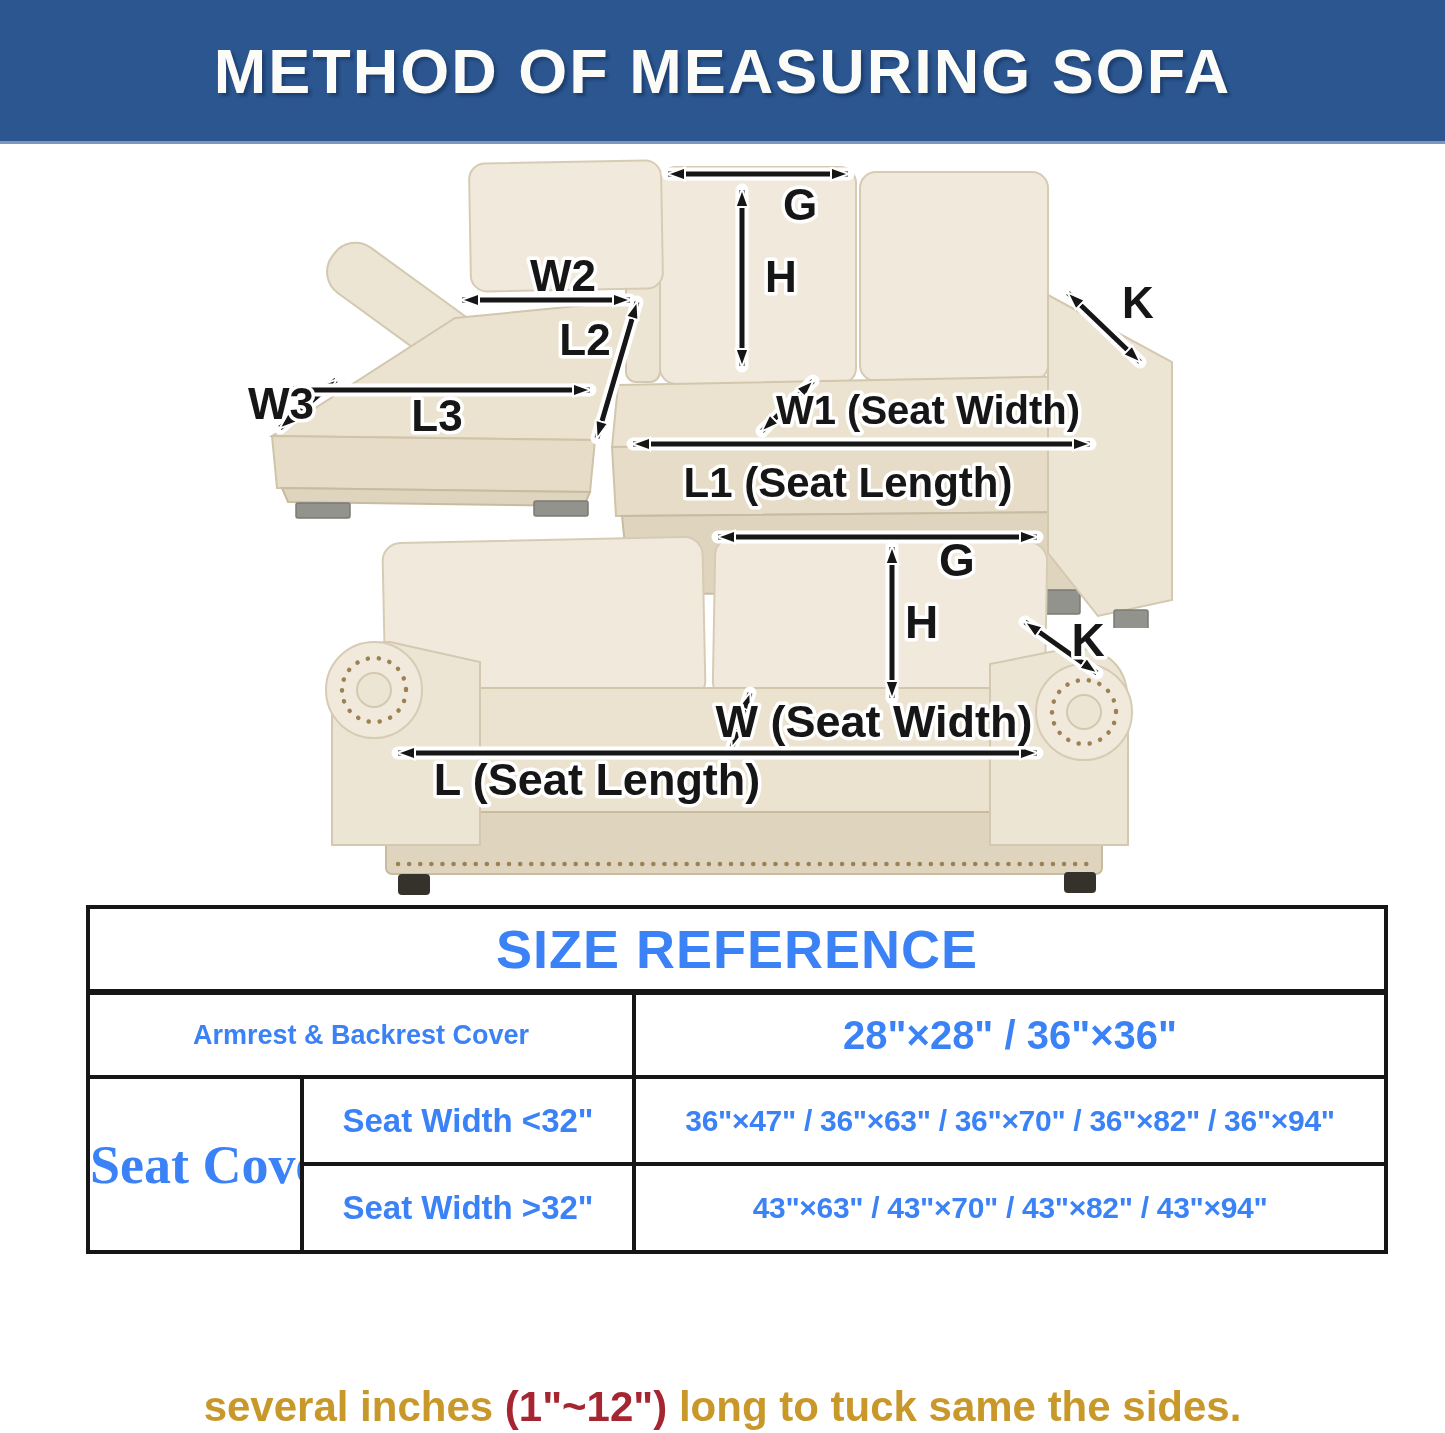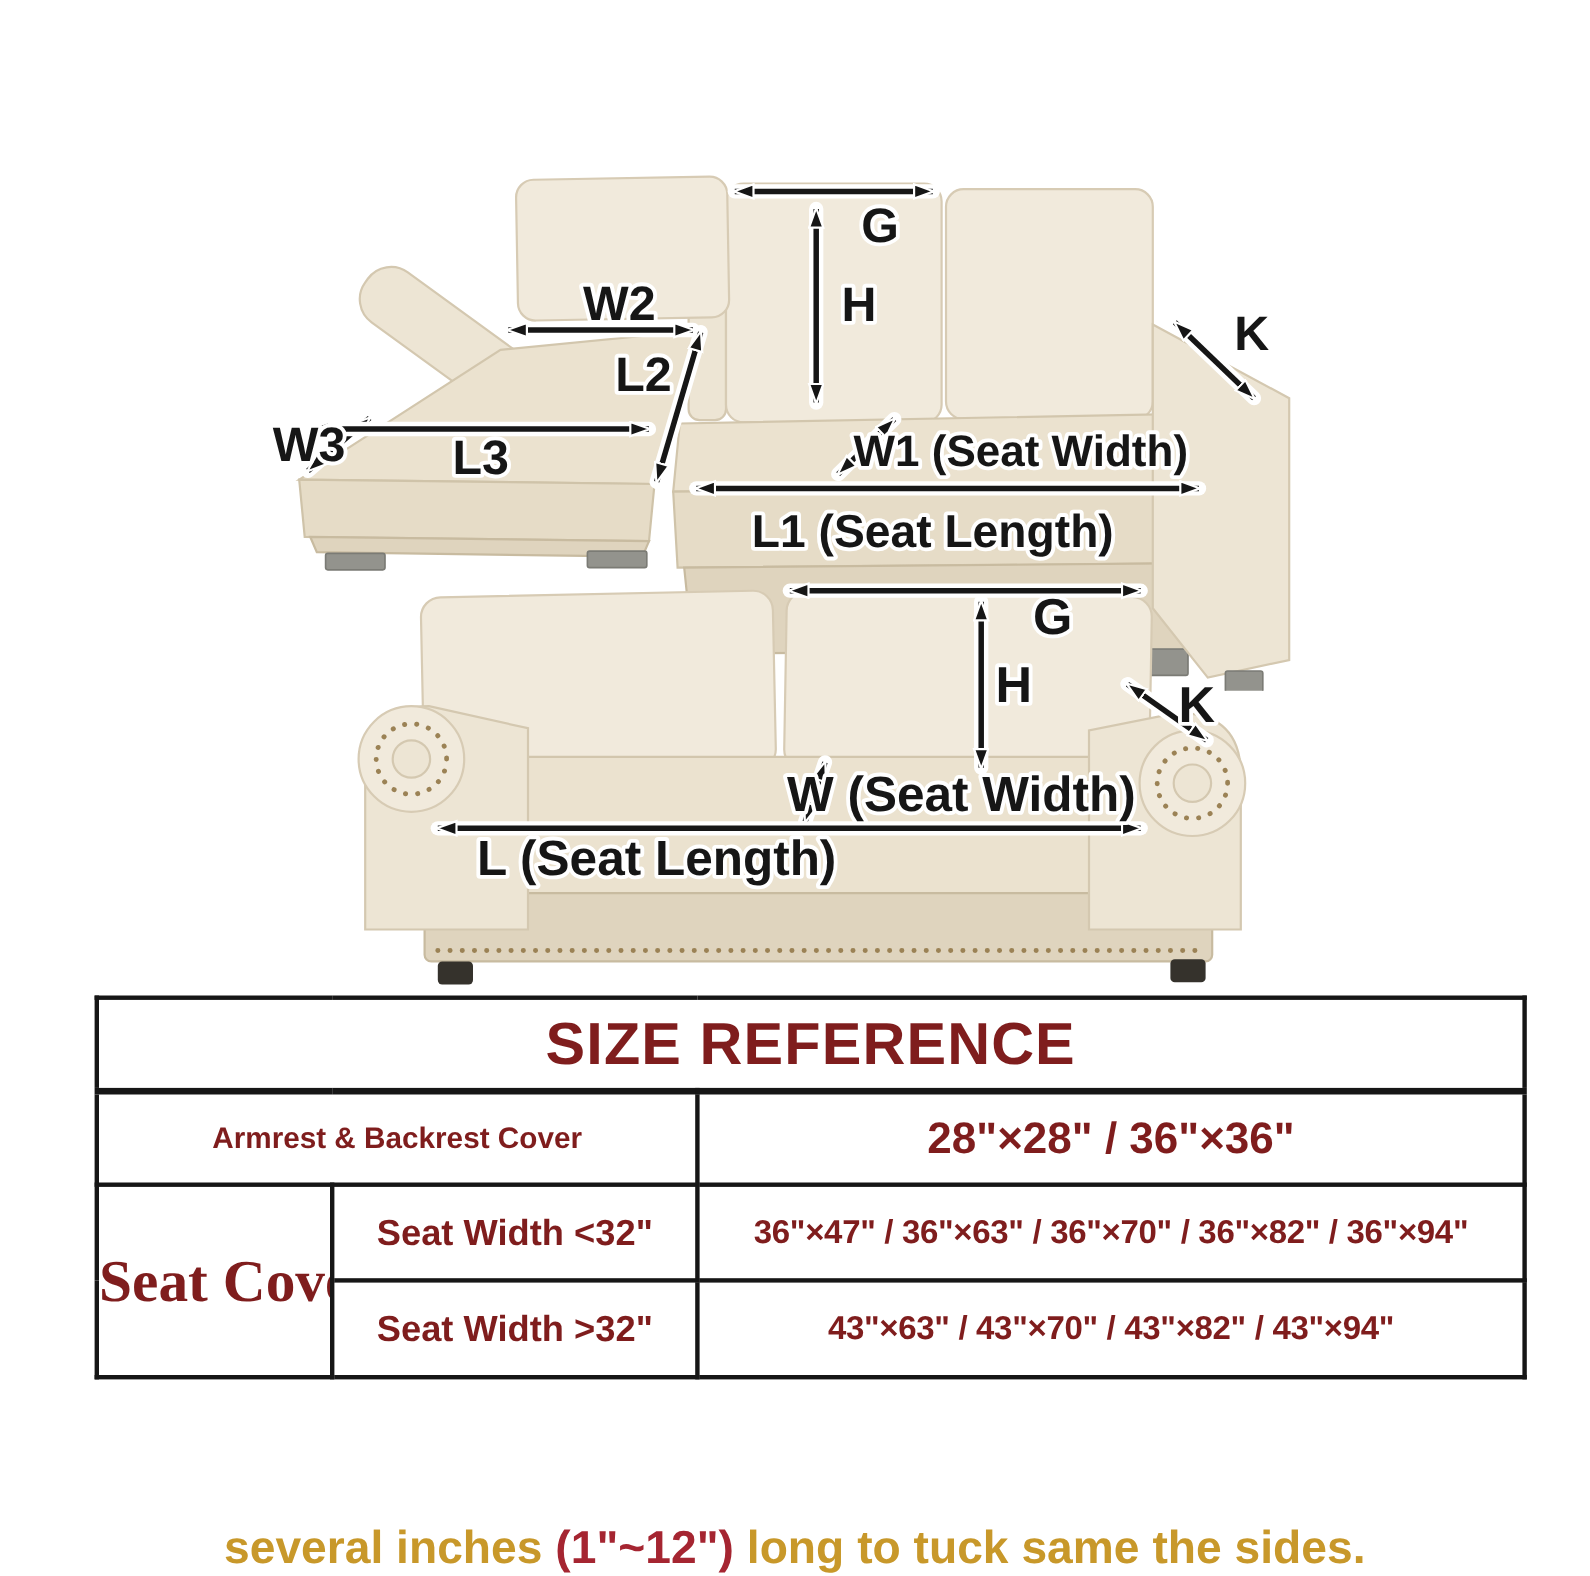--- a/index.html
+++ b/index.html
@@ -23,39 +23,42 @@
   .nails{stroke:#9B8255;stroke-width:4.5;stroke-linecap:round;fill:none;stroke-dasharray:0.1 11;}
   .cas{stroke:#FFFFFF;stroke-width:13;stroke-linecap:round;}
   .shaft{stroke:#161616;stroke-width:5;fill:none;}
   .lbl{font-family:"Liberation Sans",sans-serif;font-weight:bold;fill:#161616;
        stroke:#fff;stroke-width:7px;paint-order:stroke;stroke-linejoin:round;}
   .s44{font-size:44px}.s40{font-size:40px}.s42{font-size:42px}.s45{font-size:45px}.s46{font-size:46px}
   
   .size-table{position:absolute;left:86px;top:905px;width:1298px;border-collapse:collapse;
               table-layout:fixed;background:#fff;}
   .size-table td{border:4px solid #161616;text-align:center;vertical-align:middle;
-                 font-weight:bold;color:#7f1d1d;padding:0;overflow:hidden;white-space:nowrap;}
+                 font-weight:bold;color:#3b82f6;padding:0;overflow:hidden;white-space:nowrap;}
   .t-title{font-size:54px;letter-spacing:1px;border-bottom-width:6px !important;}
   .t-label{font-size:27px;}
   .t-val-big{font-size:40px;}
   .t-group{font-size:54px;font-family:Liberation Serif, serif;}
   .t-sub{font-size:33px;}
   .t-val{font-size:30px;letter-spacing:-0.3px;}
   
   .note{position:absolute;left:42px;width:1400px;font-weight:bold;font-size:42px;
         white-space:pre-wrap;line-height:1.1;}
   .note.centered{left:0;width:1445px;text-align:center;}
   .gold{color:#C8982A;}
   .red{color:#A52531;}
 </style>
 </head>
 <body>
 
 <div class="stage">
 
+  <div class="banner">
+    <h1>METHOD OF MEASURING SOFA</h1>
+  </div>
 
   <svg class="sofa-svg" style="left:160px;top:150px" width="1140" height="478" viewBox="160 150 1140 478">
     <defs>
       <marker id="ahE" orient="auto" markerWidth="26" markerHeight="20" refX="18" refY="7.5" markerUnits="userSpaceOnUse">
         <path d="M1,1 L19,7.5 L1,14 Z" fill="#161616" stroke="#fff" stroke-width="2"></path>
       </marker>
       <marker id="ahS" orient="auto-start-reverse" markerWidth="26" markerHeight="20" refX="18" refY="7.5" markerUnits="userSpaceOnUse">
         <path d="M1,1 L19,7.5 L1,14 Z" fill="#161616" stroke="#fff" stroke-width="2"></path>
       </marker>
     </defs>

